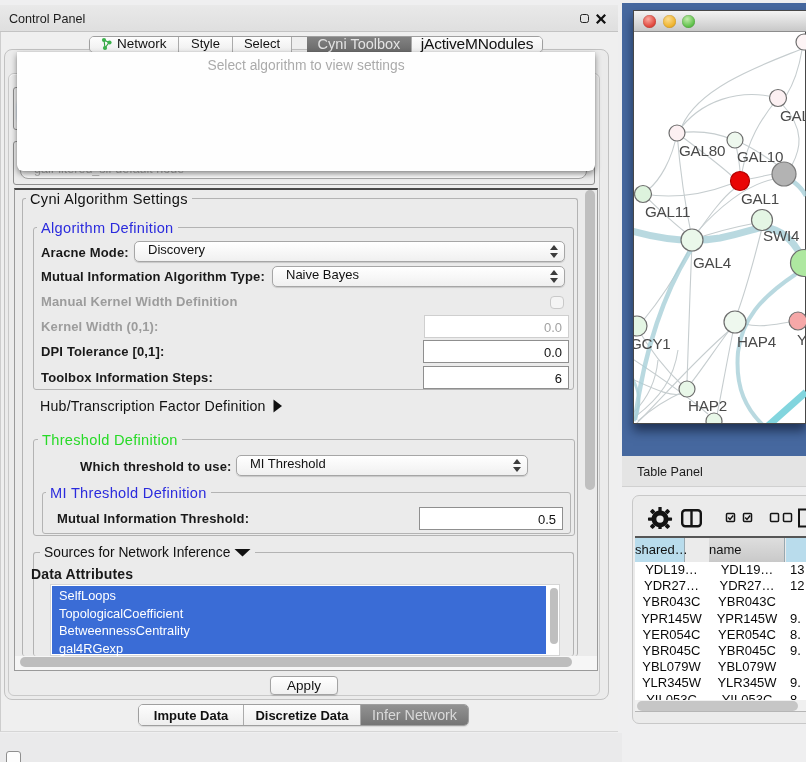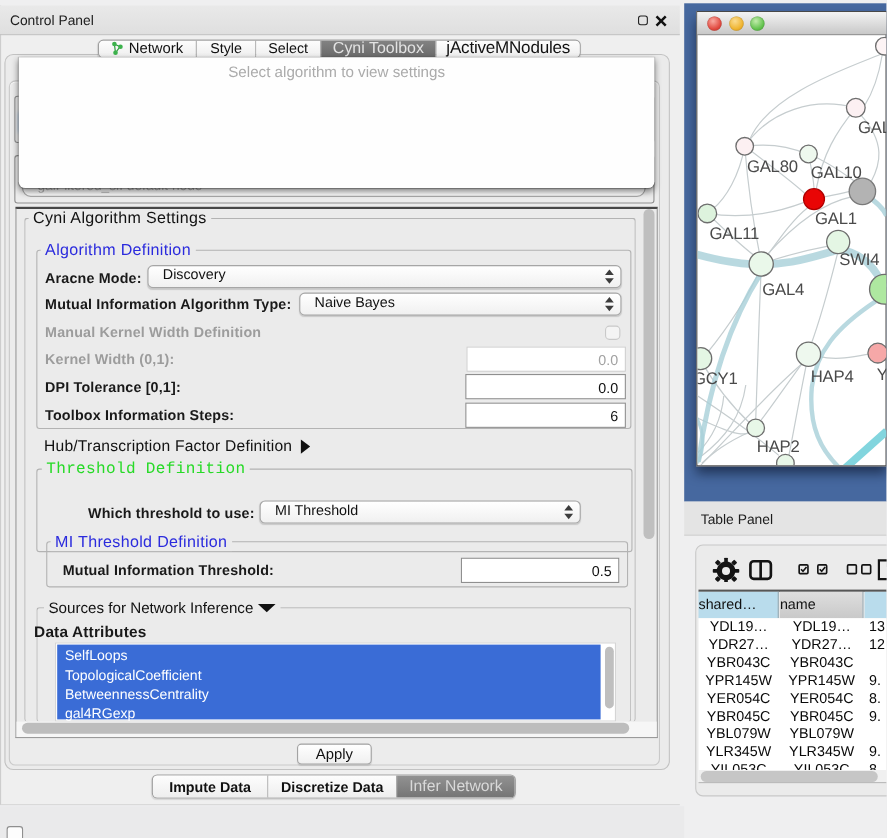--- a/index.html
+++ b/index.html
@@ -39,21 +39,21 @@
 
 <div class="tabbar" id="ttabs" style="left:89px; top:36px; height:17px;">
   <div class="tab" style="width:89px; justify-content:flex-start; padding-left:10px; font-size:13.5px;"><svg width="13" height="14" viewBox="0 0 13 14" style="margin-right:4px">
         <path d="M4 3 L9 5.5 L5 11 Z" fill="none" stroke="#2f9e3f" stroke-width="1.1"></path>
         <circle cx="4" cy="3" r="2.1" fill="#3cb24c"></circle>
         <circle cx="9.5" cy="5.5" r="2.1" fill="#3cb24c"></circle>
         <circle cx="5" cy="11" r="2.1" fill="#3cb24c"></circle>
       </svg>Network</div>
   <div class="tab" style="width:54px;">Style</div>
   <div class="tab" style="width:59px;">Select</div>
-  <div class="tab sel" style="width:105px; font-size:14.5px;">Cyni Toolbox</div>
+  <div class="tab sel" style="width:105px; font-size:14.5px;margin-left:15px;">Cyni Toolbox</div>
   <div class="tab" style="width:130px; border-right:none; font-size:15.5px; letter-spacing:-0.2px;">jActiveMNodules</div>
 </div>
 
 <div class="gbox" style="left:13px; top:87px; width:582px; height:43px; border-color:#8f8f8f;"></div>
 <div class="combo" style="left:20px; top:101px; width:566px; box-shadow:0 0 3px 2px rgba(74,144,217,0.9), inset 0 0 1px 1px rgba(74,144,217,0.8);">
     <div style="position:absolute; right:3px; top:2px; width:7px; height:15px; background:linear-gradient(#f8f8f8,#dcdcdc); border:1px solid #bbb; border-radius:3px;"></div>
   </div>
 <div class="gbox" style="left:13px; top:141px; width:582px; height:44px; border-color:#8f8f8f;"></div>
 <div class="abs" style="left:20px; top:158px; width:567px; height:21px; background:#fff; border:1px solid #a8a8a8; border-radius:8px; font-size:12.5px; color:#b7b7b7; padding:3px 0 0 13px; overflow:hidden;">galFiltered_sif default node</div>
 
@@ -77,21 +77,21 @@
 <div class="lab" style="left:41px; top:345px;">DPI Tolerance [0,1]:</div>
 <div class="field" style="left:423px; top:340px; width:146px;">0.0</div>
 <div class="lab" style="left:41px; top:371px;">Toolbox Information Steps:</div>
 <div class="field" style="left:423px; top:366px; width:146px;">6</div>
 
 <div class="abs" style="left:40px; top:399px; font-size:14.2px; color:#111; line-height:14px; letter-spacing:0.2px;">Hub/Transcription Factor Definition</div>
 <svg class="abs" style="left:272px; top:399px;" width="11" height="14">
     <path d="M1.5 0.5 L10 7 L1.5 13.5 Z" fill="#111"></path>
   </svg>
 
-<div class="gbox" style="left:33px; top:426px; width:542px; height:76px;font-family:Liberation Mono, monospace;">
+<div class="gbox" style="left:33px; top:439px; width:542px; height:97px;">
   <div class="gtitle" style="left:4px; color:#27da27;">Threshold Definition</div>
 </div>
 <div class="lab" style="left:80px; top:460px;">Which threshold to use:</div>
 <div class="combo" style="left:236px; top:455px; width:292px;">MI Threshold<span class="arr"></span></div>
 <div class="gbox" style="left:42px; top:492px; width:529px; height:42px;">
   <div class="gtitle" style="left:3px; color:#2b2bdd;">MI Threshold Definition</div>
 </div>
 <div class="lab" style="left:57px; top:512px;">Mutual Information Threshold:</div>
 <div class="field" style="left:419px; top:507px; width:144px;">0.5</div>
 
@@ -232,21 +232,21 @@
     <path d="M82.2 10.5 l1.8 1.9 l3.2 -3.9"></path>
     <path d="M99.2 10.5 l1.8 1.9 l3.2 -3.9"></path>
   </g>
   <g fill="none" stroke="#141414" stroke-width="2">
     <path d="M153 2.5 h8.5 l5 5 v12 h-13.5 Z"></path>
     <path d="M161 2.5 v5.5 h5.5" stroke-width="1.4"></path>
   </g>
 </svg>
 
 <div class="abs" style="left:635px; top:536px; width:171px; height:2px; background:#565656;"></div>
-<div class="abs" style="left:635px; top:538px; width:73px; height:24px; background:#b9dcec; border-right:1px solid #98a8b0; font-size:13px; text-align:left; line-height:24px; color:#111;">shared…</div>
+<div class="abs" style="left:635px; top:538px; width:50px; height:24px; background:#b9dcec; border-right:1px solid #98a8b0; font-size:13px; text-align:right; line-height:24px; color:#111;">shared…</div>
 <div class="abs" style="left:709px; top:538px; width:76px; height:24px; background:linear-gradient(#dedede,#c9c9c9); border-right:1px solid #98a8b0; font-size:13px; text-align:left; line-height:24px; color:#111;">name</div>
 <div class="abs" style="left:786px; top:538px; width:20px; height:24px; background:#b9dcec;"></div>
 <div class="abs" style="left:635px; top:562px; width:171px; height:150px; background:#fff; overflow:hidden;">
   <div style="position:absolute; left:0; width:73px; text-align:center; font-size:13px; color:#0a0a0a; line-height:16.2px;">YDL19…<br>YDR27…<br>YBR043C<br>YPR145W<br>YER054C<br>YBR045C<br>YBL079W<br>YLR345W<br>YIL053C</div>
   <div style="position:absolute; left:74px; width:76px; text-align:center; font-size:13px; color:#0a0a0a; line-height:16.2px;">YDL19…<br>YDR27…<br>YBR043C<br>YPR145W<br>YER054C<br>YBR045C<br>YBL079W<br>YLR345W<br>YIL053C</div>
   <div style="position:absolute; left:155px; width:40px; font-size:13px; color:#0a0a0a; line-height:16.2px;">13<br>12<br>&nbsp;<br>9.<br>8.<br>9.<br>&nbsp;<br>9.<br>8.</div>
 </div>
 <div class="abs" style="left:635px; top:700px; width:171px; height:12px; background:#f0f0f0; border-bottom:1px solid #b5b5b5;"></div>
 <div class="thumb" style="left:637px; top:701px; width:161px; height:10px; background:#c6c6c6;"></div>
 

